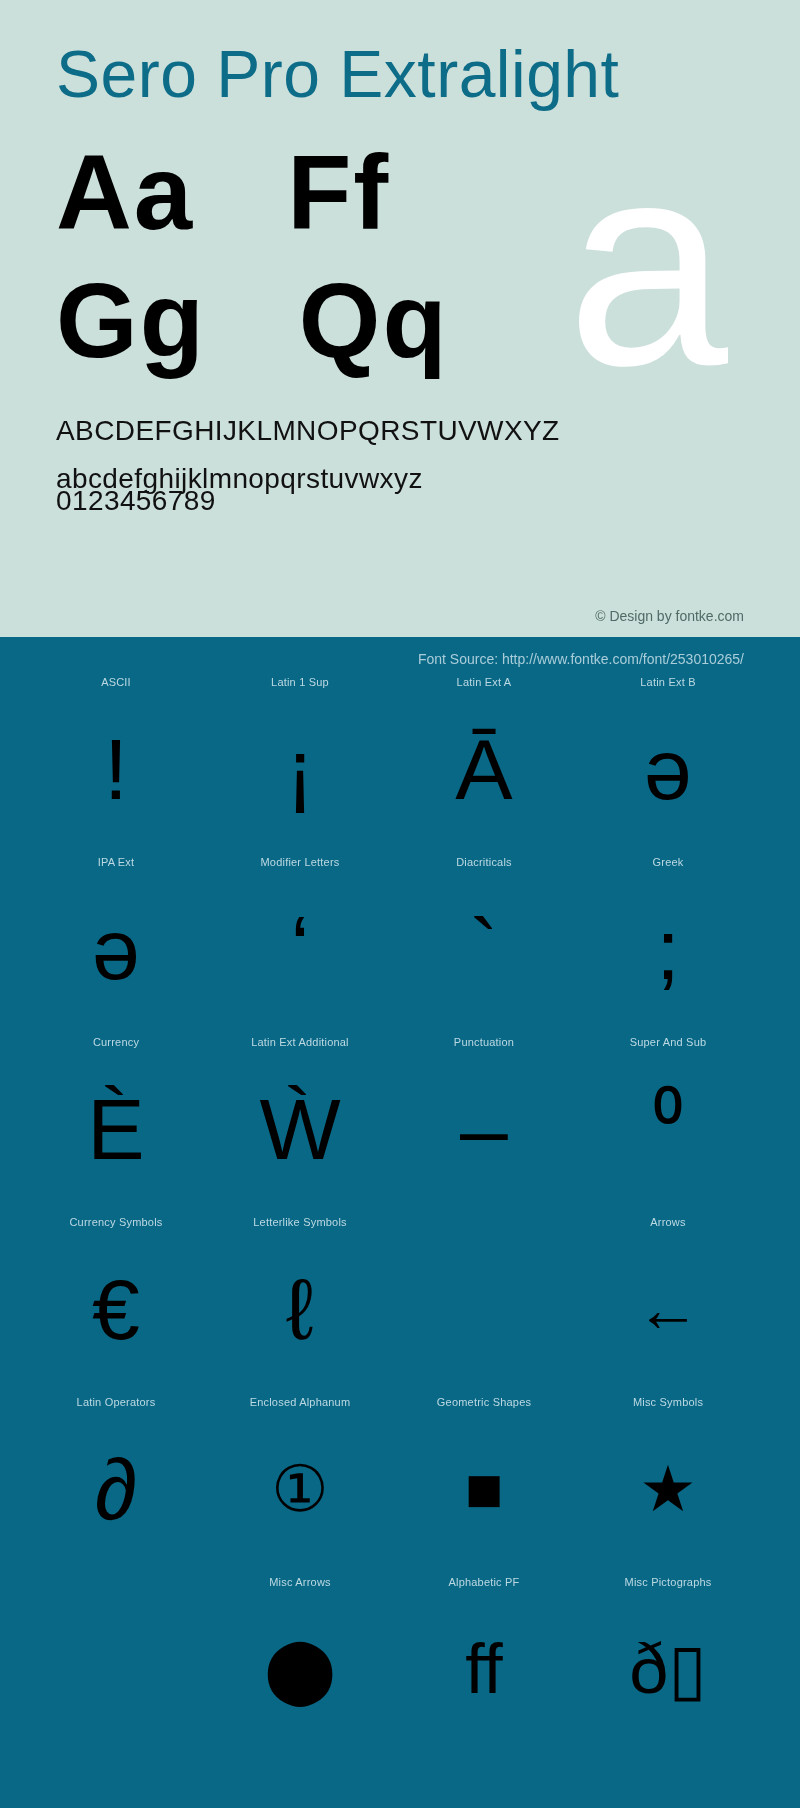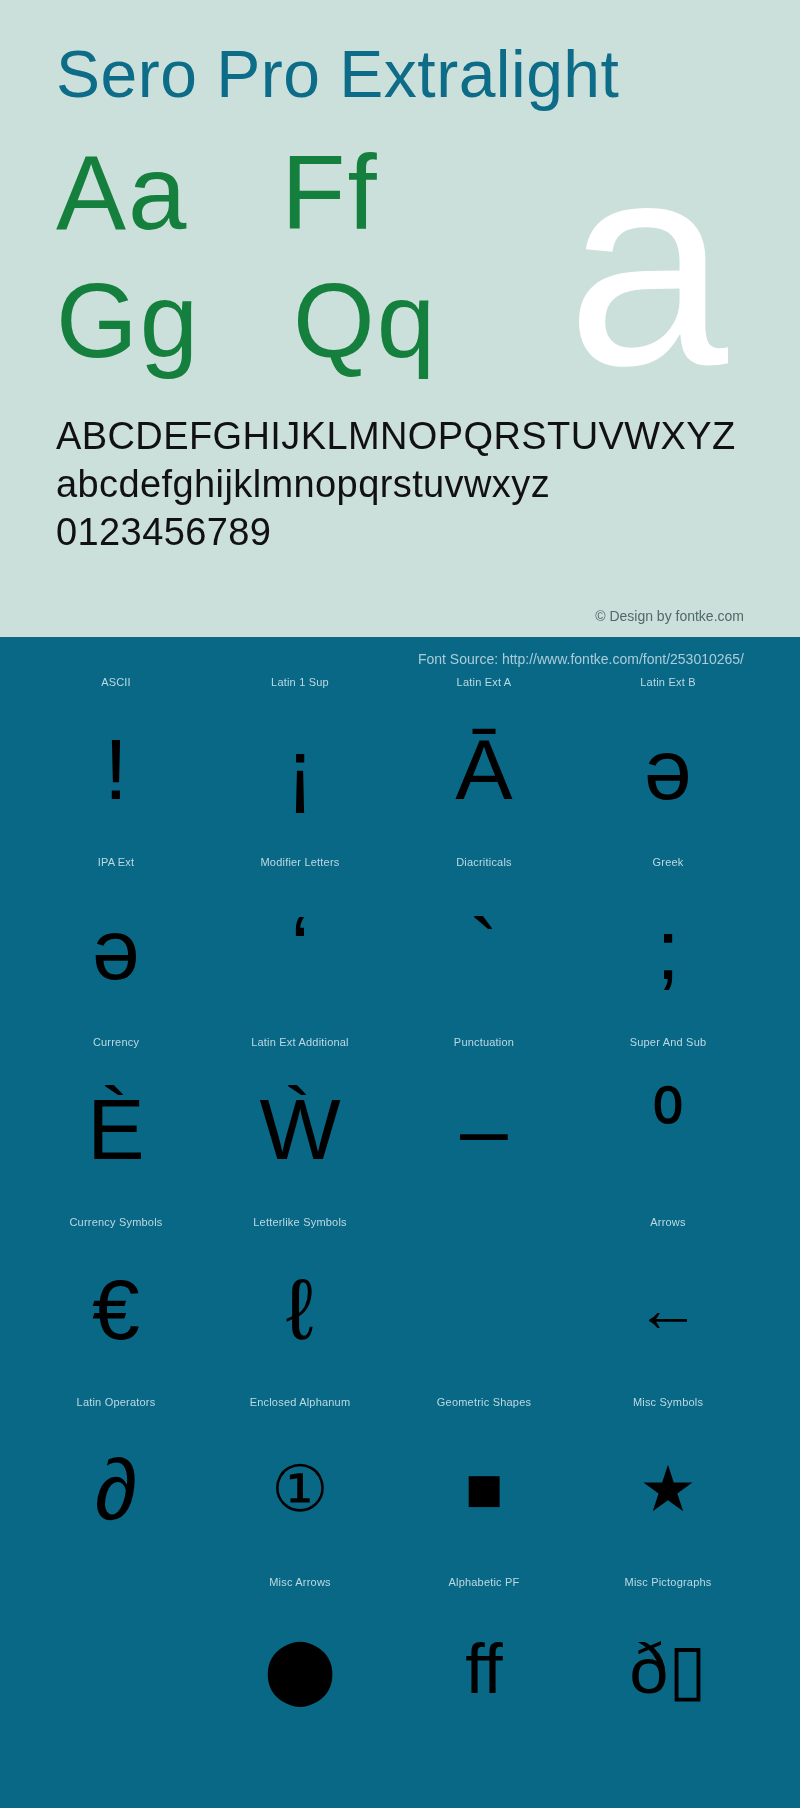--- a/index.html
+++ b/index.html
@@ -22,37 +22,37 @@
     color:#0d6c88; white-space:nowrap;
     font-family:"Liberation Sans", sans-serif;
   }
   .bigsamples {
     position:absolute; left:0; top:140px; width:800px; height:260px;
   }
   .bs-row { position:absolute; left:56px; white-space:nowrap; }
   .bs-row.r1 { top:0px; }
   .bs-row.r2 { top:128px; }
   .bs-pair {
-    display:inline-block; font-size:105px; font-weight:400;
-    color:#15803d; line-height:1.0; letter-spacing:2px;
+    display:inline-block; font-size:105px; font-weight:700;
+    color:#000000; line-height:1.0; letter-spacing:2px;
   }
   .bs-gap { display:inline-block; width:84px; }
   .bigletter {
     position:absolute; right:72px; top:-22px;
     font-size:290px; font-weight:300; color:#ffffff;
     line-height:1; letter-spacing:0;
   }
   .alpha {
     position:absolute; left:56px;
-    font-size:38px; font-weight:300; color:#111;
+    font-size:28px; font-weight:300; color:#111;
     white-space:nowrap; letter-spacing:.4px;
   }
   .alpha.l1 { top:415px; }
   .alpha.l2 { top:463px; }
-  .alpha.l3 { top:511px; }
+  .alpha.l3 { top:485px; }
   .copyright {
     position:absolute; right:56px; top:608px;
     font-size:14px; color:#4f6a66; white-space:nowrap;
   }
 
   
   .dark-section {
     position:absolute; left:0; top:637px; width:800px; height:1171px;
     background:#0a6887;
     border-radius:11px;

